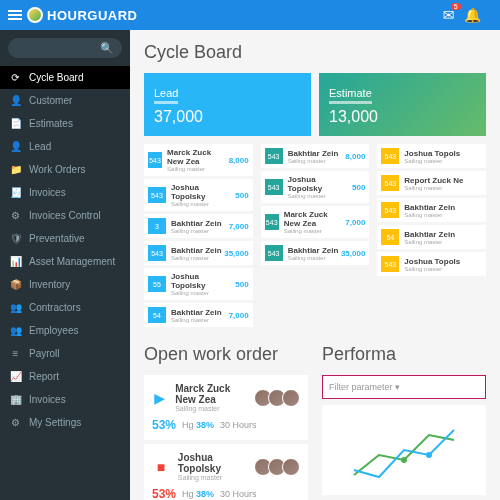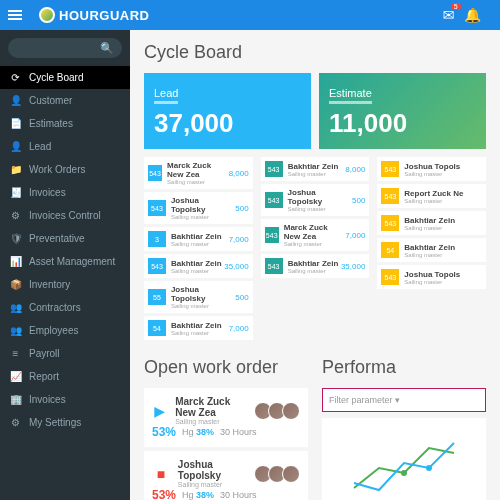--- a/index.html
+++ b/index.html
@@ -1,59 +1,59 @@
 <!DOCTYPE html>
 <html><head>
 <meta charset="utf-8">
 <style>
 *{margin:0;padding:0;box-sizing:border-box;font-family:Arial,sans-serif}
 body{width:500px;height:500px;overflow:hidden;background:#f5f5f5}
 .top{height:30px;background:#1e88e5;display:flex;align-items:center;padding:0 8px;color:#fff}
 .ham{width:14px;cursor:pointer}
 .ham div{height:2px;background:#fff;margin:2px 0}
-.logo{display:flex;align-items:center;margin-left:17px;font-weight:bold;font-size:13px;letter-spacing:.5px}
+.logo{display:flex;align-items:center;margin-left:5px;font-weight:bold;font-size:13px;letter-spacing:.5px}
 .logo-ico{width:16px;height:16px;border-radius:50%;background:linear-gradient(135deg,#ffd54f,#4caf50);margin-right:4px;border:2px solid #fff}
 .tico{margin-left:auto;position:relative;margin-right:10px;font-size:14px}
 .badge{position:absolute;top:-4px;right:-6px;background:#f44336;color:#fff;font-size:7px;border-radius:6px;padding:0 3px}
 .wrap{display:flex;height:470px}
 .side{width:130px;background:#263238;color:#90a4ae;font-size:10px;overflow:hidden}
 .search{margin:8px;background:#37474f;border-radius:12px;height:20px;display:flex;align-items:center;justify-content:flex-end;padding:0 8px;font-size:11px}
 .mi{display:flex;align-items:center;padding:6px 10px;cursor:pointer;gap:8px}
 .mi.active{background:#000;color:#fff}
 .mi .ic{width:11px;font-size:10px;text-align:center}
 .main{flex:1;padding:12px 14px;overflow:hidden}
 h2{font-weight:300;color:#555;font-size:18px;margin-bottom:10px}
 .cards{display:flex;gap:8px;margin-bottom:8px}
 .card{flex:1;padding:10px;color:#fff;min-width:0}
 .card.blue{background:#29b6f6}
 .card.green{background:linear-gradient(135deg,#26a69a,#66bb6a)}
 .card.yel{background:#ffc107}
 .card .lbl{font-size:11px;border-bottom:3px solid rgba(255,255,255,.6);display:inline-block;padding-bottom:2px;margin-bottom:4px}
-.card .val{font-size:26px;font-weight:bold}
+.card .val{font-size:16px;font-weight:normal}
 .lists{display:flex;gap:8px}
 .list{flex:1;min-width:0}
 .li{background:#fff;display:flex;align-items:center;padding:4px;margin-bottom:3px;font-size:8px}
 .li .num{background:#29b6f6;color:#fff;width:18px;height:16px;display:flex;align-items:center;justify-content:center;font-size:7px;margin-right:5px}
 .li.g .num{background:#26a69a}
 .li.y .num{background:#ffc107}
 .li .nm{font-weight:bold;color:#444}
 .li .sub{color:#aaa;font-size:6px}
-.li .amt{margin-left:auto;color:#29b6f6;font-weight:normal}
+.li .amt{margin-left:auto;color:#29b6f6;font-weight:bold}
 .sec2{display:flex;gap:14px;margin-top:14px}
 .col{flex:1;min-width:0}
 .wo{background:#fff;margin-bottom:4px;padding:8px}
 .wo-top{display:flex;align-items:center;gap:8px}
 .pbtn{width:20px;height:20px;display:flex;align-items:center;justify-content:center;font-size:14px}
 .pbtn.play{color:#29b6f6}
 .pbtn.stop{color:#f44336}
 .wo-nm{font-size:10px;font-weight:bold;color:#444}
 .wo-sub{font-size:7px;color:#aaa}
 .avs{margin-left:auto;display:flex}
 .av{width:18px;height:18px;border-radius:50%;background:#ddd;border:1px solid #fff;margin-left:-4px;background:linear-gradient(135deg,#8d6e63,#a1887f)}
-.wo-bot{display:flex;align-items:center;gap:6px;font-size:9px}
+.wo-bot{display:flex;align-items:center;gap:6px;margin-top:6px;font-size:9px}
 .pct{color:#29b6f6;font-weight:bold;font-size:12px}
 .pct.r{color:#f44336}
 .hg{color:#999}
 .hg b{color:#29b6f6}
 .filter{background:#fff;padding:6px;font-size:9px;color:#999;border:1px solid #be185d}
 .chart{background:#fff;height:90px;margin-top:6px;position:relative}
 </style>
 </head>
 <body>
 
@@ -138,21 +138,21 @@
         <div class="mi">
           <span class="ic">⚙</span>
           <span>My Settings</span>
         </div>
       </div>
   </div>
   <div class="main">
     <h2>Cycle Board</h2>
     <div class="cards" id="cards">
         <div class="card blue"><div class="lbl">Lead</div><div class="val">37,000</div></div>
-        <div class="card green"><div class="lbl">Estimate</div><div class="val">11,000</div></div>
+        <div class="card green"><div class="lbl">Estimate</div><div class="val">13,000</div></div>
       </div>
     <div class="lists">
       <div class="list" id="l1">
           <div class="li ">
             <div class="num">543</div>
             <div>
               <div class="nm">Marck Zuck New Zea</div>
               <div class="sub">Sailing master</div>
             </div>
             <div class="amt">8,000</div>

